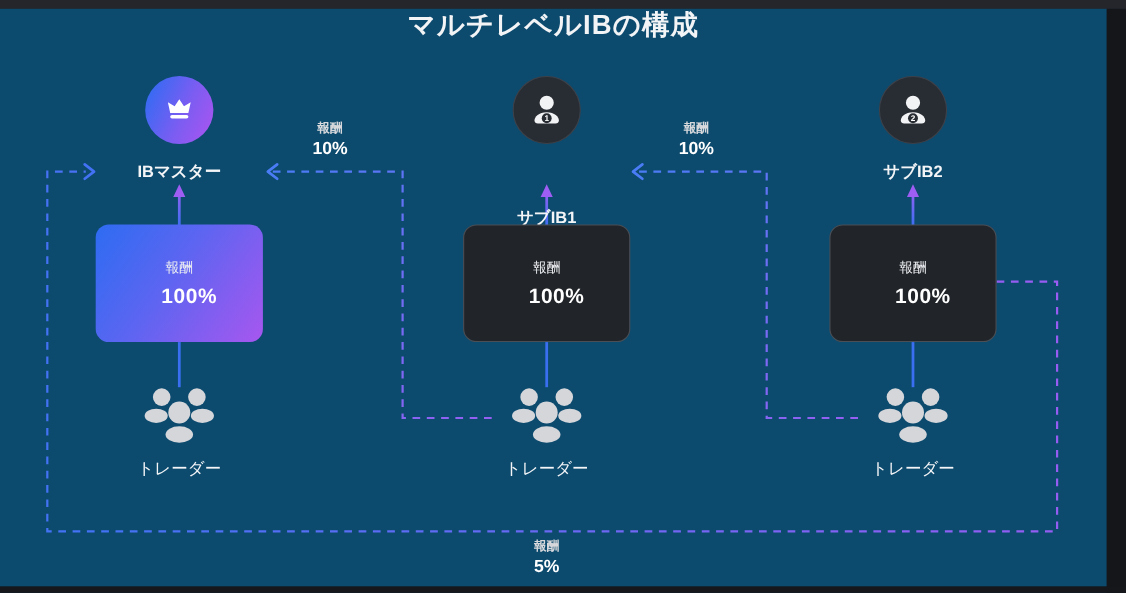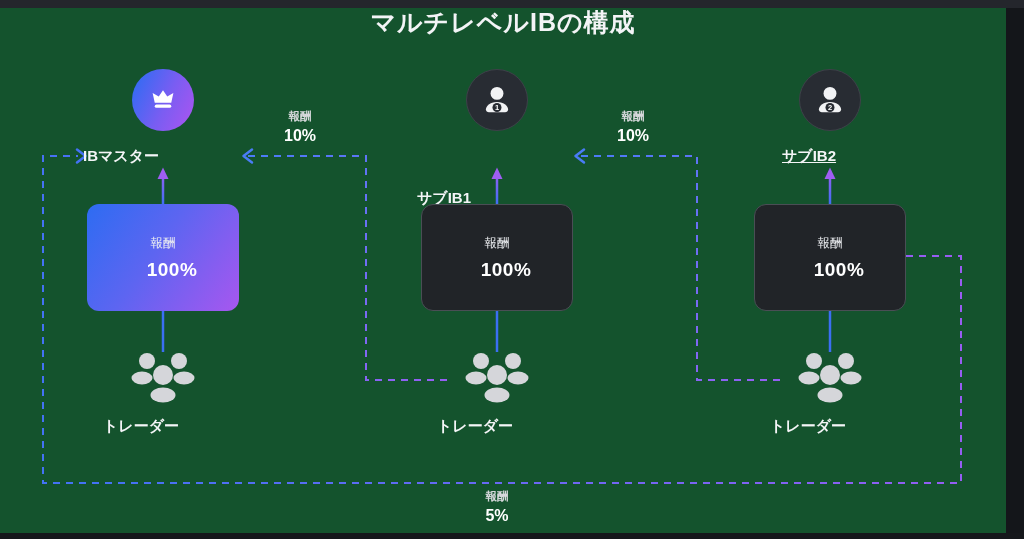--- a/index.html
+++ b/index.html
@@ -1,18 +1,18 @@
 <!DOCTYPE html>
 <html><head>
 <meta charset="utf-8">
 <style>
   html,body { margin:0; padding:0; background:#0f1114; }
   .stage {
     position:relative; width:1024px; height:539px;
-    background:#14532d; overflow:hidden;
+    background:#0c4a6e; overflow:hidden;
     font-family:"Liberation Sans","DejaVu Sans",sans-serif;
   }
   .right-strip { position:absolute; top:0; right:0; width:18px; height:539px; background:#14161a; }
   .top-strip   { position:absolute; top:0; left:0; width:1024px; height:8px; background:#24262c; }
   .bottom-strip{ position:absolute; bottom:0; left:0; width:1024px; height:6px; background:#15171b; }
 
   .title {
     position:absolute; top:6px; left:0; width:1006px; text-align:center;
     font-size:25px; font-weight:700; color:#f3f4f6; letter-spacing:1px; margin:0;
   }
@@ -20,21 +20,21 @@
   svg.connectors { position:absolute; top:0; left:0; pointer-events:none; }
 
   .avatar {
     position:absolute; width:62px; height:62px; border-radius:50%;
     display:flex; align-items:center; justify-content:center; box-sizing:border-box;
   }
   .avatar.master { background:linear-gradient(115deg,#2e6cf3 5%,#7a5df2 55%,#a855f0 95%); }
   .avatar.sub    { background:#282c33; border:1px solid #3d4149; }
 
   .node-label {
-    position:absolute; width:160px; text-align:left;
+    position:absolute; width:160px; text-align:center;
     font-size:15px; font-weight:700; color:#f4f5f7;
   }
 
   .reward-box {
     position:absolute; width:152px; height:107px; border-radius:12px;
     display:flex; flex-direction:column; align-items:center; justify-content:center;
     gap:7px; box-sizing:border-box;
   }
   .reward-box.master { background:linear-gradient(125deg,#2d6cf2 0%,#5d65f1 45%,#a757ef 100%); }
   .reward-box.plain  { background:#212428; border:1px solid #4a4e55; }
@@ -43,22 +43,22 @@
 
   .flow-label {
     position:absolute; width:90px; display:flex; flex-direction:column;
     align-items:center; gap:3px; text-align:center;
   }
   .flow-label .fl { font-size:11.5px; font-weight:600; color:#d6d8db; }
   .flow-label .fv { font-size:16px; font-weight:700; color:#ffffff; }
 
   .trader { position:absolute; width:76px; height:58px; }
   .trader-label {
-    position:absolute; width:120px; text-align:left;
-    font-size:15px; font-weight:700; color:#f4f5f7;
+    position:absolute; width:120px; text-align:center;
+    font-size:15px; font-weight:400; color:#f4f5f7;
   }
 </style>
 </head>
 <body>
 
 <div class="stage">
   <div class="right-strip"></div>
   <div class="bottom-strip"></div>
   <div class="top-strip"></div>
 
@@ -171,21 +171,21 @@
   <div class="trader-label" style="left:437px; top:417px;">トレーダー</div>
 
   <div class="avatar sub" style="left:799px; top:69px;">
     <svg width="36" height="36" viewBox="0 0 24 24">
       <circle cx="12" cy="7.6" r="4.3" fill="#f2f3f5"></circle>
       <path d="M12 13.4 C7.2 13.4 4.6 16.2 4.6 18.4 C4.6 19.5 5.5 20.2 6.6 20.2 L17.4 20.2 C18.5 20.2 19.4 19.5 19.4 18.4 C19.4 16.2 16.8 13.4 12 13.4 Z" fill="#f2f3f5"></path>
       <circle cx="12" cy="17" r="3" fill="#272b32"></circle>
       <text x="12" y="17.2" text-anchor="middle" dominant-baseline="central" font-size="5" font-weight="bold" fill="#ffffff">2</text>
     </svg>
   </div>
-  <div class="node-label" style="left:782px; top:147px;text-decoration:underline;">サブIB2</div>
+  <div class="node-label" style="left:750px; top:147px;">サブIB2</div>
   <div class="reward-box plain" style="left:754px; top:204px;">
     <span class="rl">報酬</span>
     <span class="rv">100%</span>
   </div>
   <div class="trader" style="left:792px; top:351px;">
     <svg width="76" height="58" viewBox="0 0 76 58">
       <g fill="#d5d6da">
         <circle cx="22" cy="10" r="8"></circle>
           <circle cx="54" cy="10" r="8"></circle>
         <ellipse cx="17" cy="27" rx="10.5" ry="6.5"></ellipse>

